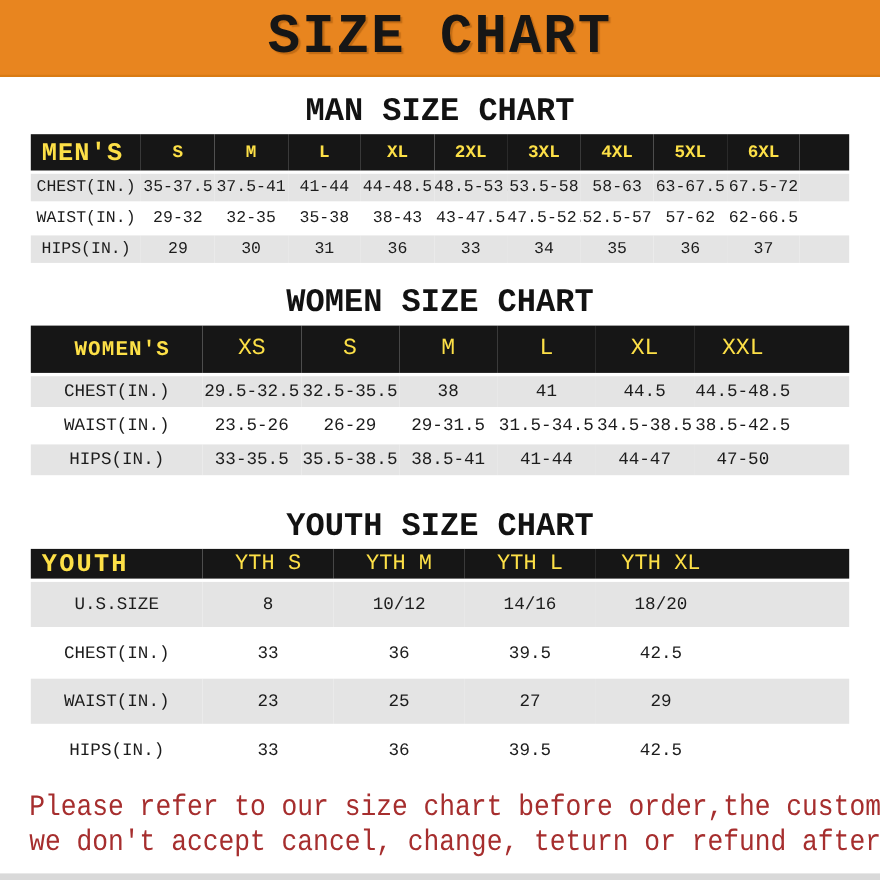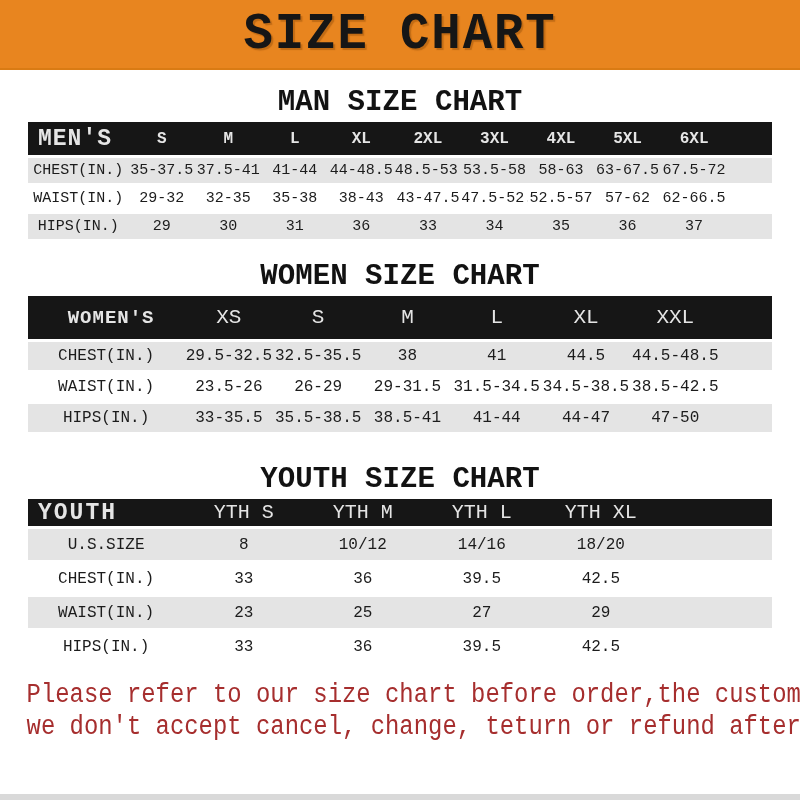--- a/index.html
+++ b/index.html
@@ -52,21 +52,21 @@
     border-collapse: separate;
     border-spacing: 0 3px;
   }
   .size-table th, .size-table td {
     text-align: center;
     white-space: nowrap;
     overflow: hidden;
   }
   .size-table thead th {
     background: #161616;
-    color: #e5e5e5;
+    color: #fde047;
     font-weight: normal;
   }
   .size-table thead th.label-cell {
     text-align: left;
     padding-left: 10px;
     font-weight: bold;
     letter-spacing: 1px;
   }
   .size-table tbody td {
     color: #1c1c1c;
@@ -85,21 +85,21 @@
   .table-women { margin-top: 19px; }
   .table-women thead th { height: 43px; font-size: 21px; }
   .table-women thead th.label-cell { font-size: 19px; text-align: center; }
   .table-women tbody td { height: 28px; }
   .table-women .label-cell { width: 21%; }
   .table-women .spacer-col { width: 7%; }
   
   .table-youth { margin-top: 20px; }
   .table-youth thead th { height: 27px; font-size: 20px; }
   .table-youth thead th.label-cell { font-size: 23px; letter-spacing: 2px; }
-  .table-youth tbody td { height: 31px; margin-left: 36px; }
+  .table-youth tbody td { height: 41px; margin-left: 36px; }
   .table-youth .label-cell { width: 21%; }
   .table-youth .spacer-col { width: 15%; }
   .row-label { font-size: 16px; }
   
   .footer-note {
     margin-top: 14px;
     padding-left: 30px;
     width: 113%;
     transform: scaleX(0.885);
     transform-origin: left center;

